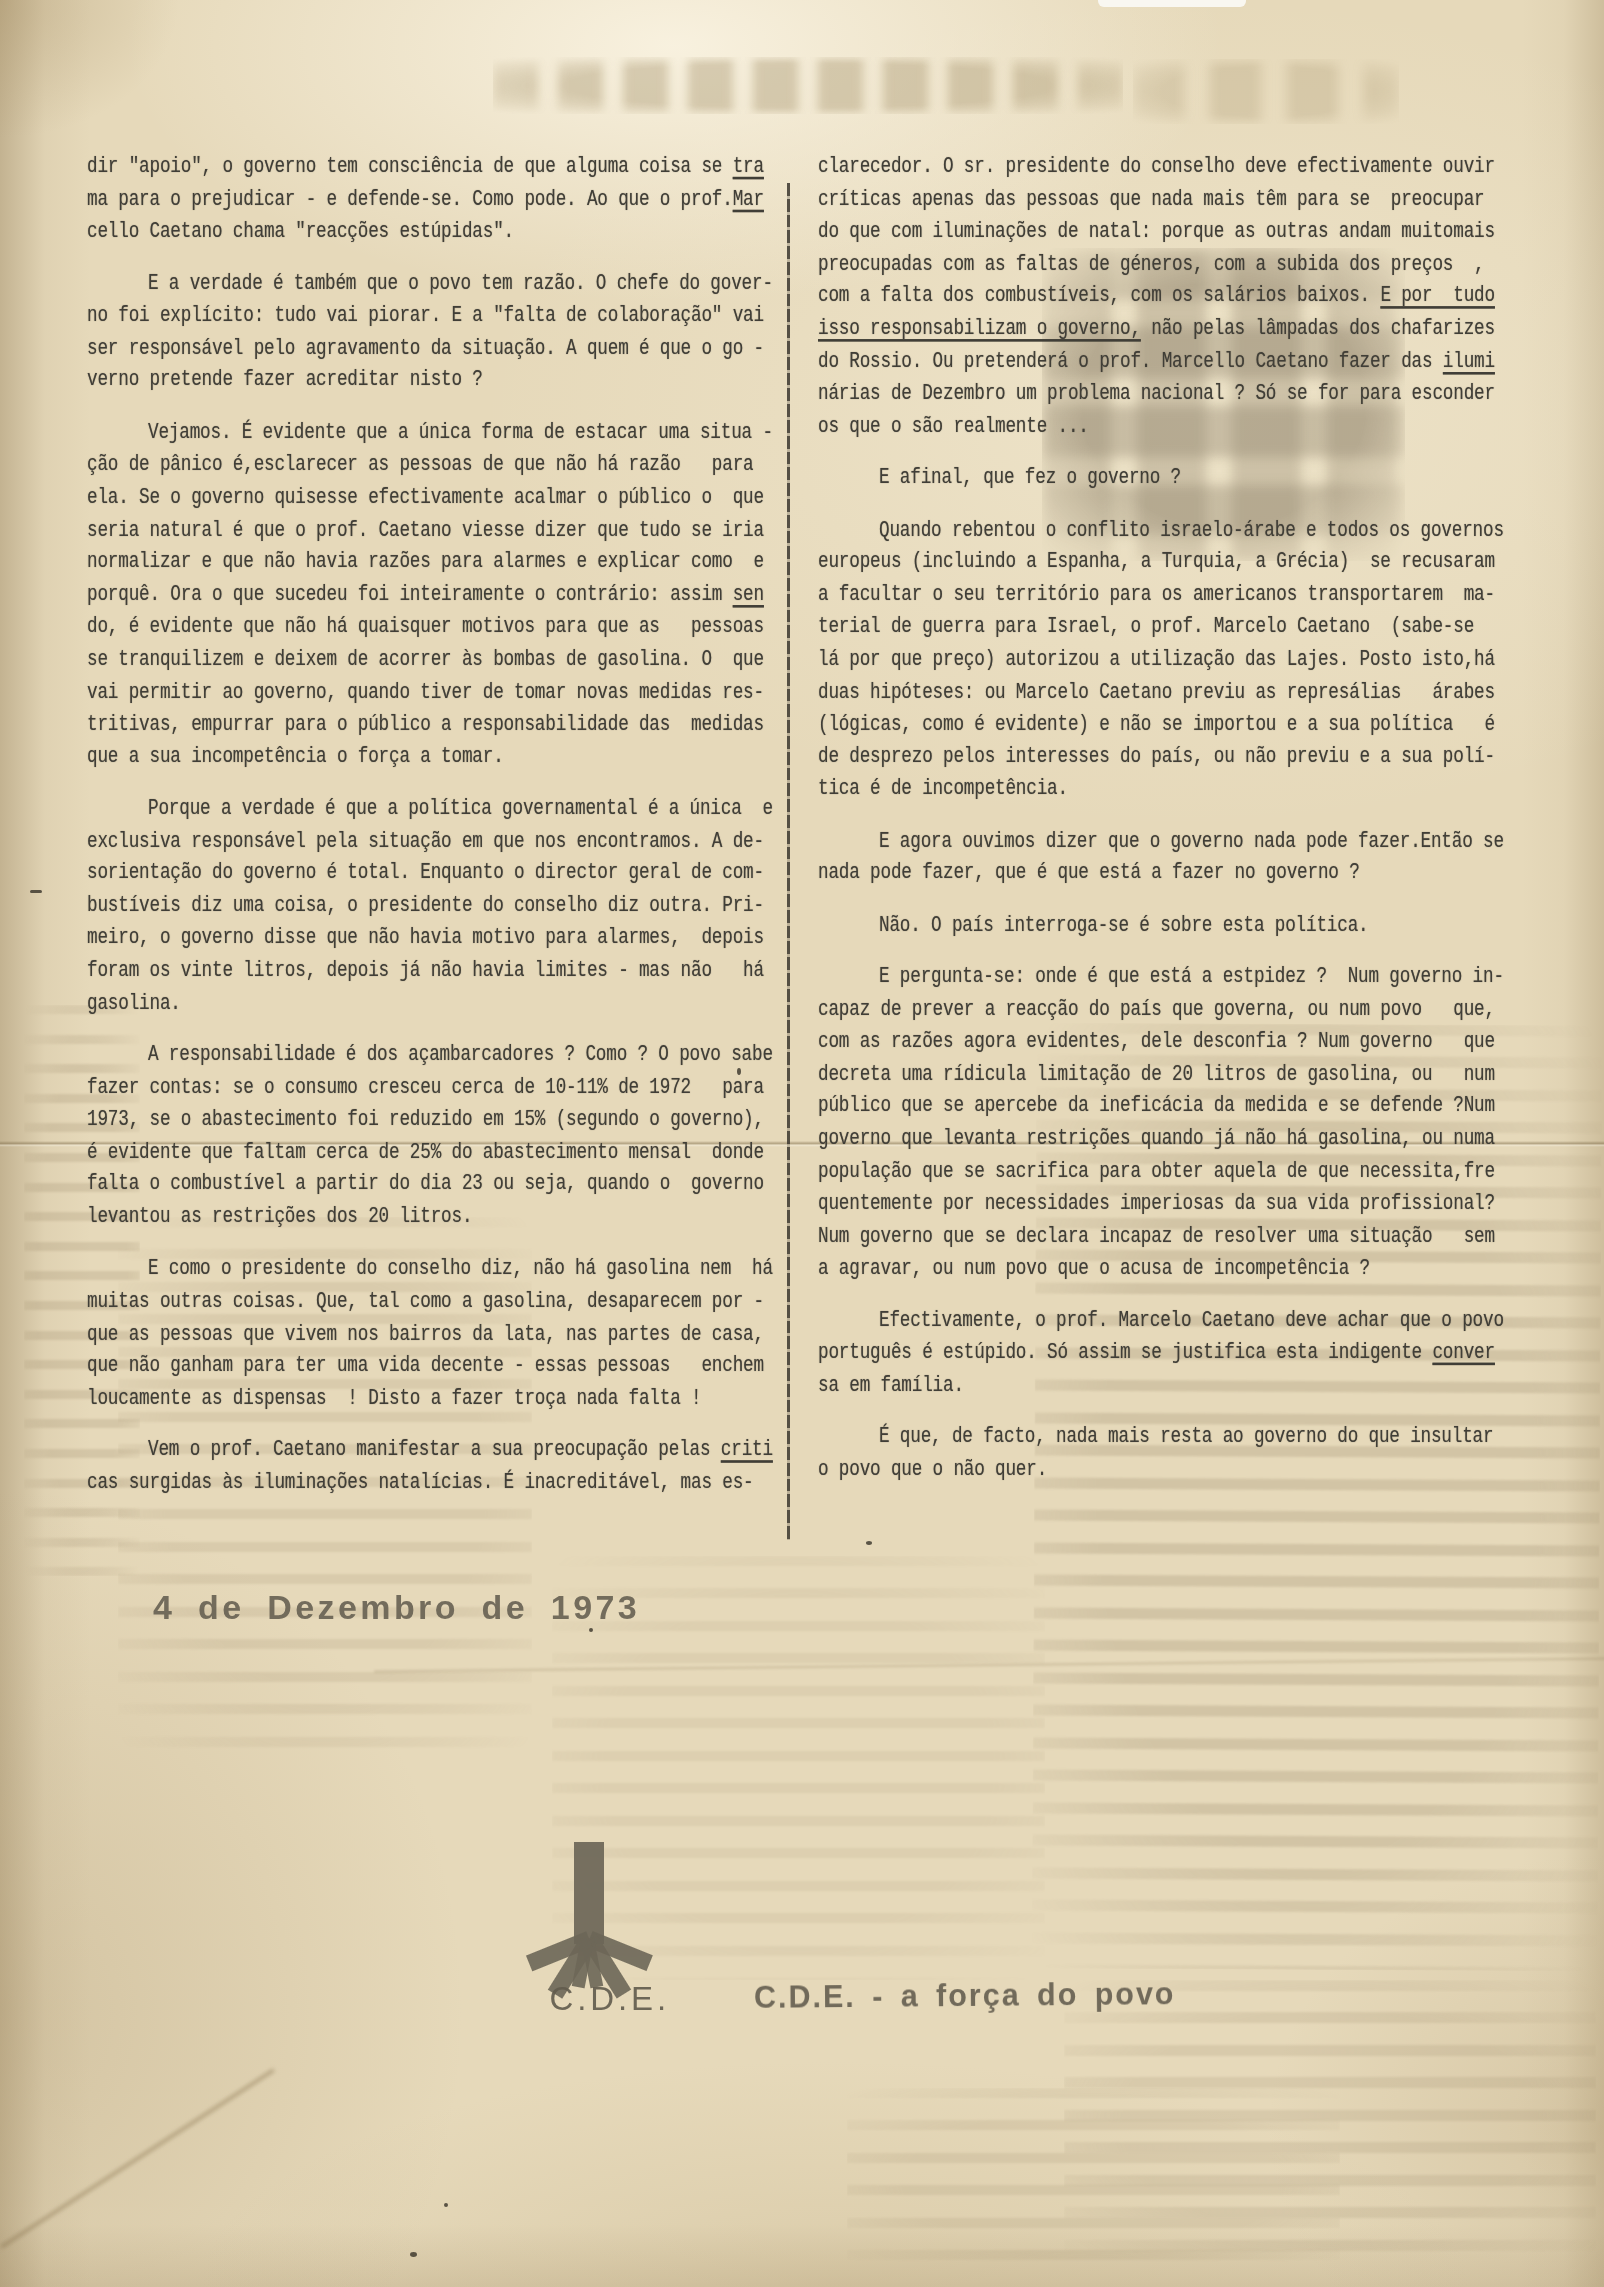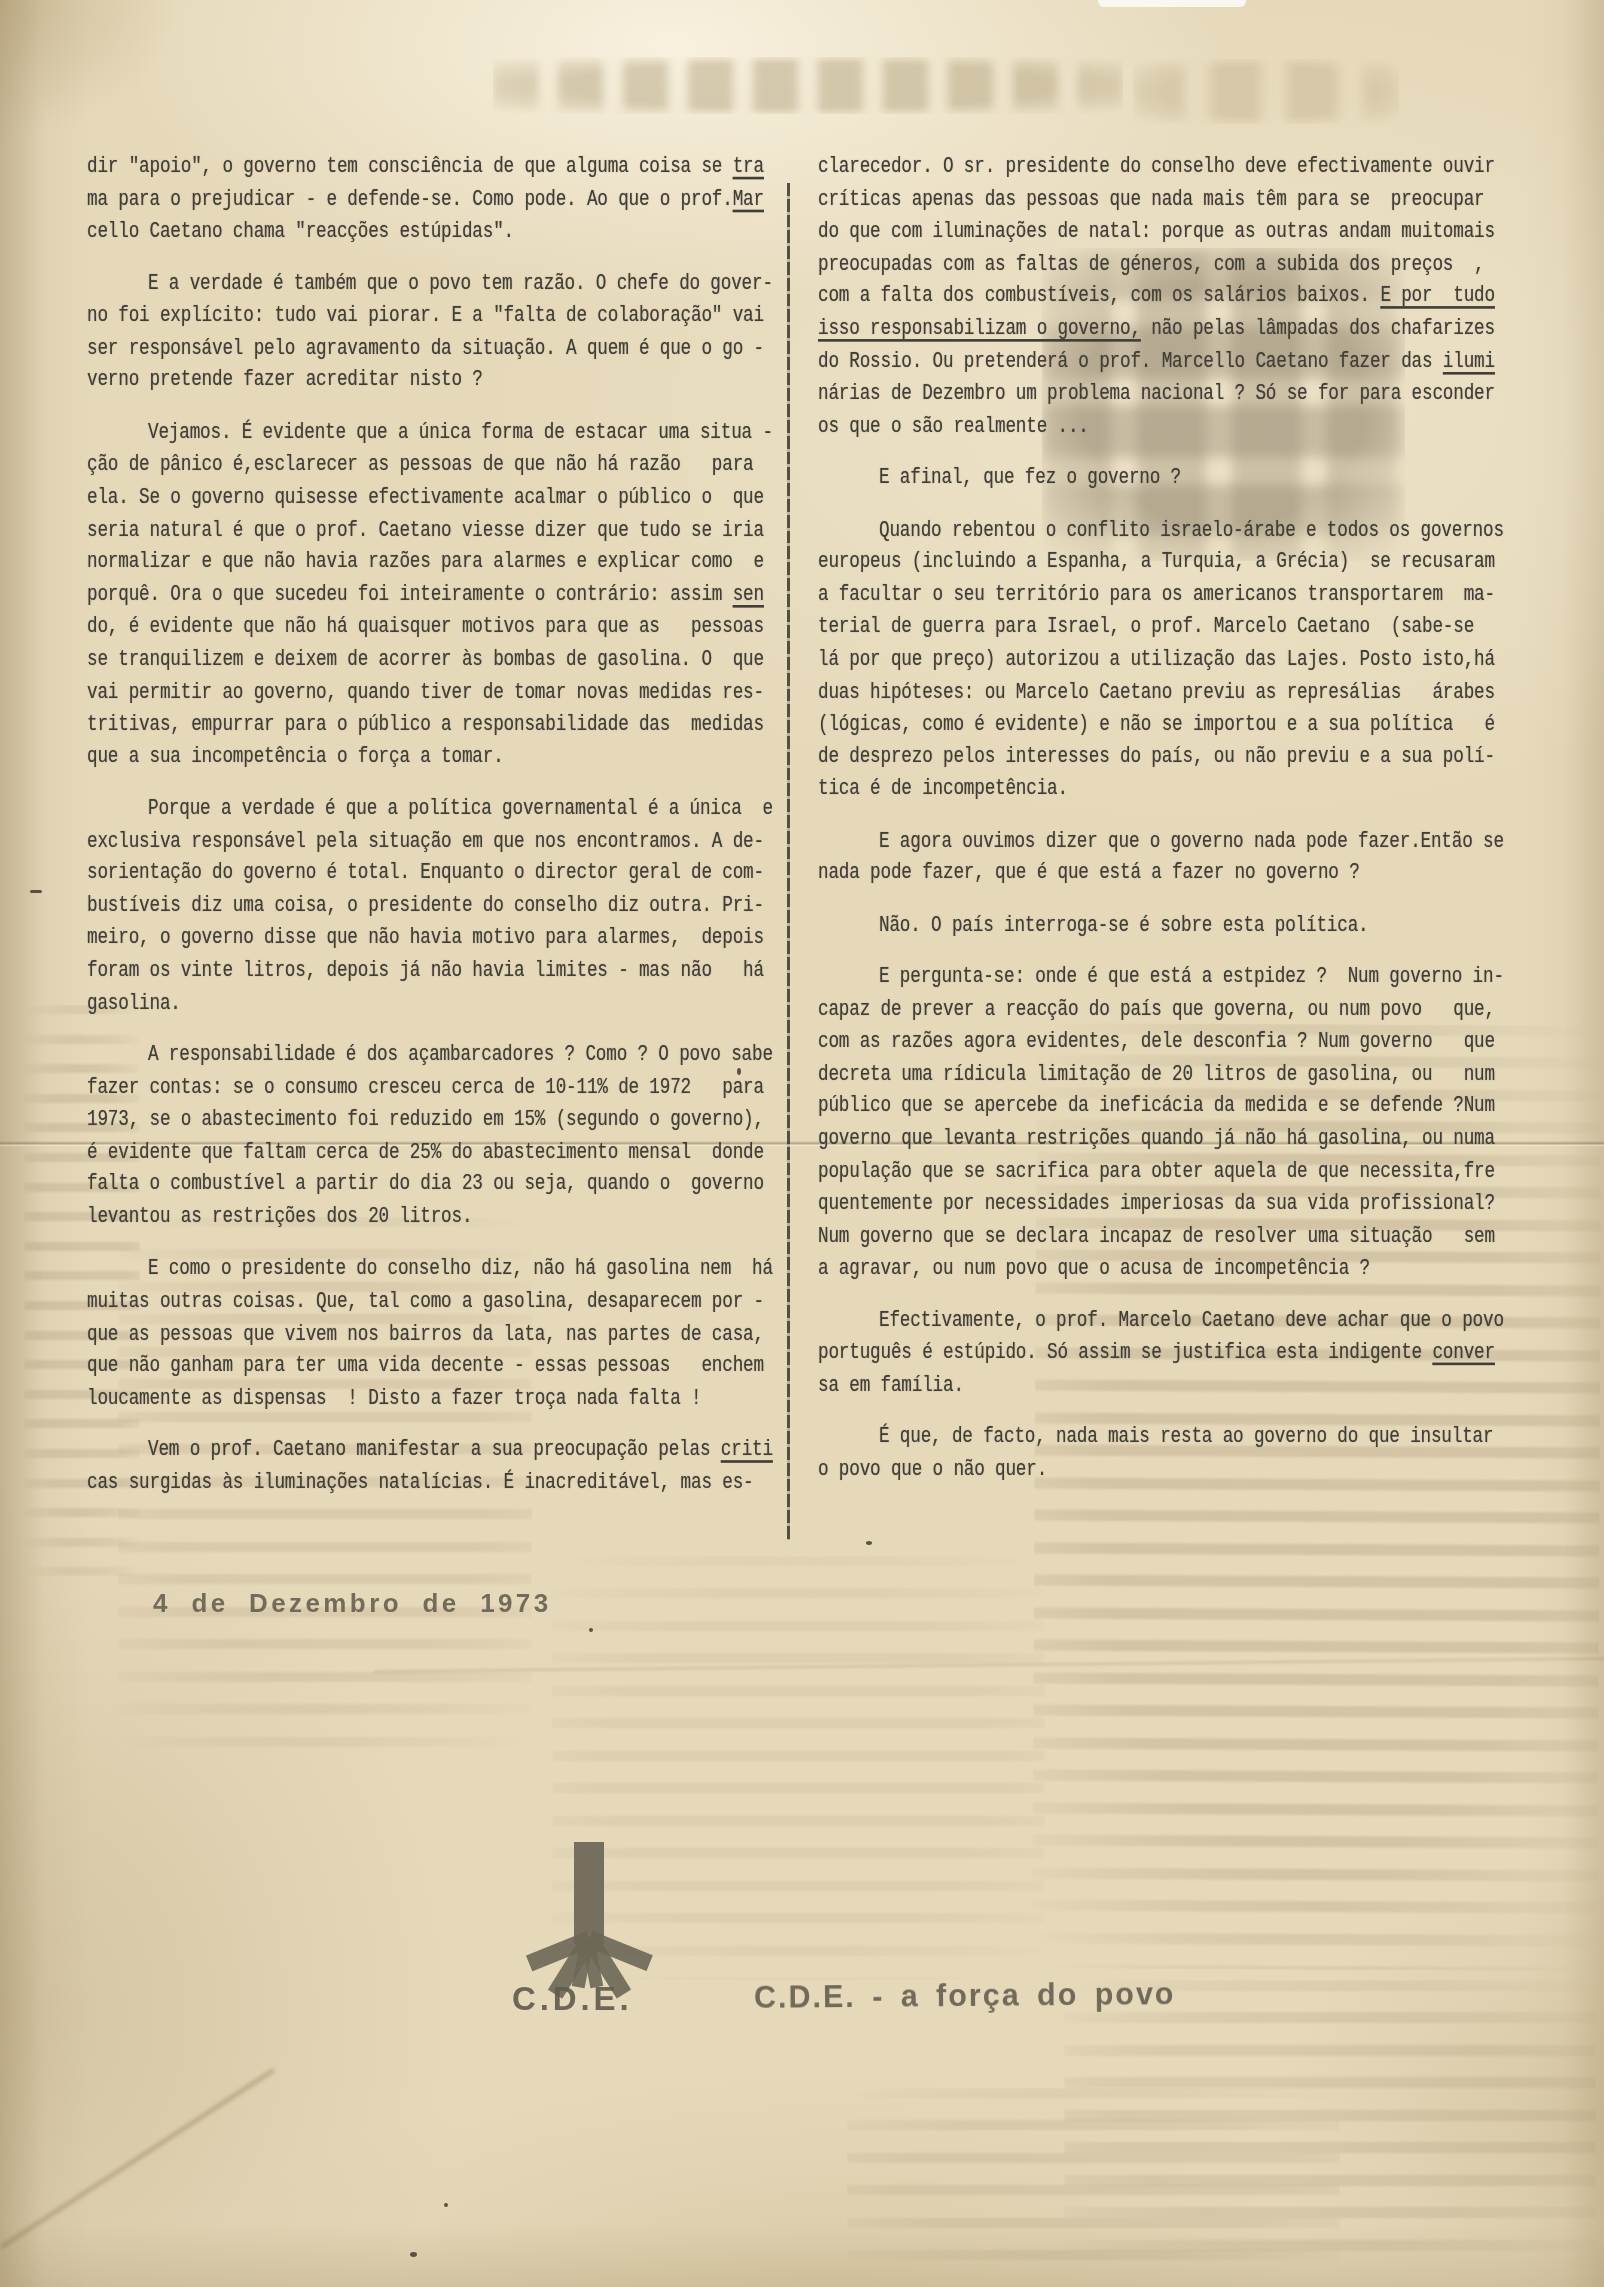--- a/index.html
+++ b/index.html
@@ -22,35 +22,35 @@
   .col-right{left:818px;top:150px;width:734px;}
   .para{margin:0 0 15.8px 0;}
   .line{white-space:pre;font-size:17.7px;line-height:26.6px;letter-spacing:-0.2px;
     text-shadow:0 0 1px rgba(64,60,50,.55);}
   .line.indent{padding-left:61px;}
   u{text-decoration-thickness:2px;text-underline-offset:3.9px;}
   .divider{position:absolute;left:787px;top:183px;width:3px;height:1357px;
     background:repeating-linear-gradient(180deg, rgba(58,54,46,.85) 0 12.8px, rgba(58,54,46,.25) 12.8px 15.8px);
     filter:blur(0.3px);}
   .dateline{position:absolute;left:153px;top:1588px;
-    font-family:"Liberation Sans",sans-serif;font-weight:bold;font-size:26px;
+    font-family:"Liberation Sans",sans-serif;font-weight:bold;font-size:34px;
     letter-spacing:3.4px;word-spacing:9.9px;color:#645e50;opacity:.88;filter:blur(0.5px);}
   .logo{position:absolute;left:512px;top:1842px;width:158px;height:187px;}
   .logo-trunk{position:absolute;left:62px;top:0;width:29.6px;height:102px;
     background:#6d6758;filter:blur(0.6px);opacity:.92;}
   .logo-arm{position:absolute;left:69px;top:97px;width:16.7px;height:65px;
     background:#6d6758;transform-origin:top center;filter:blur(0.6px);opacity:.9;}
   .logo-arm.a1{transform:rotate(-68deg);}
   .logo-arm.a2{transform:rotate(-32deg);}
   .logo-arm.a3{transform:rotate(32deg);}
   .logo-arm.a4{transform:rotate(68deg);}
   .logo-arm.a5{transform:rotate(-11deg);height:49px;width:12.8px;}
   .logo-arm.a6{transform:rotate(11deg);height:49px;width:12.8px;}
-  .logo-label{position:absolute;left:0;top:138px;width:100%;text-align:left;
-    font-family:"Liberation Sans",sans-serif;font-weight:bold;font-size:33px;
+  .logo-label{position:absolute;left:0;top:138px;width:100%;text-align:right;
+    font-family:"Liberation Sans",sans-serif;font-weight:normal;font-size:33px;
     letter-spacing:3.9px;color:#615b4d;opacity:.9;filter:blur(0.5px);}
   .slogan{position:absolute;left:754px;top:1978px;
     font-family:"Liberation Sans",sans-serif;font-weight:bold;font-size:30.5px;
     letter-spacing:2px;word-spacing:5.9px;color:#5d574a;opacity:.85;
     transform:rotate(-0.5deg);filter:blur(0.4px);}
   .ghost{position:absolute;pointer-events:none;
     -webkit-mask-image:radial-gradient(ellipse at center, #000 55%, transparent 98%);
     mask-image:radial-gradient(ellipse at center, #000 55%, transparent 98%);}
   .ghost.lines{filter:blur(1.1px);}
   .g-top1{left:493px;top:57px;width:630px;height:57px;filter:blur(4.9px);opacity:.75;

